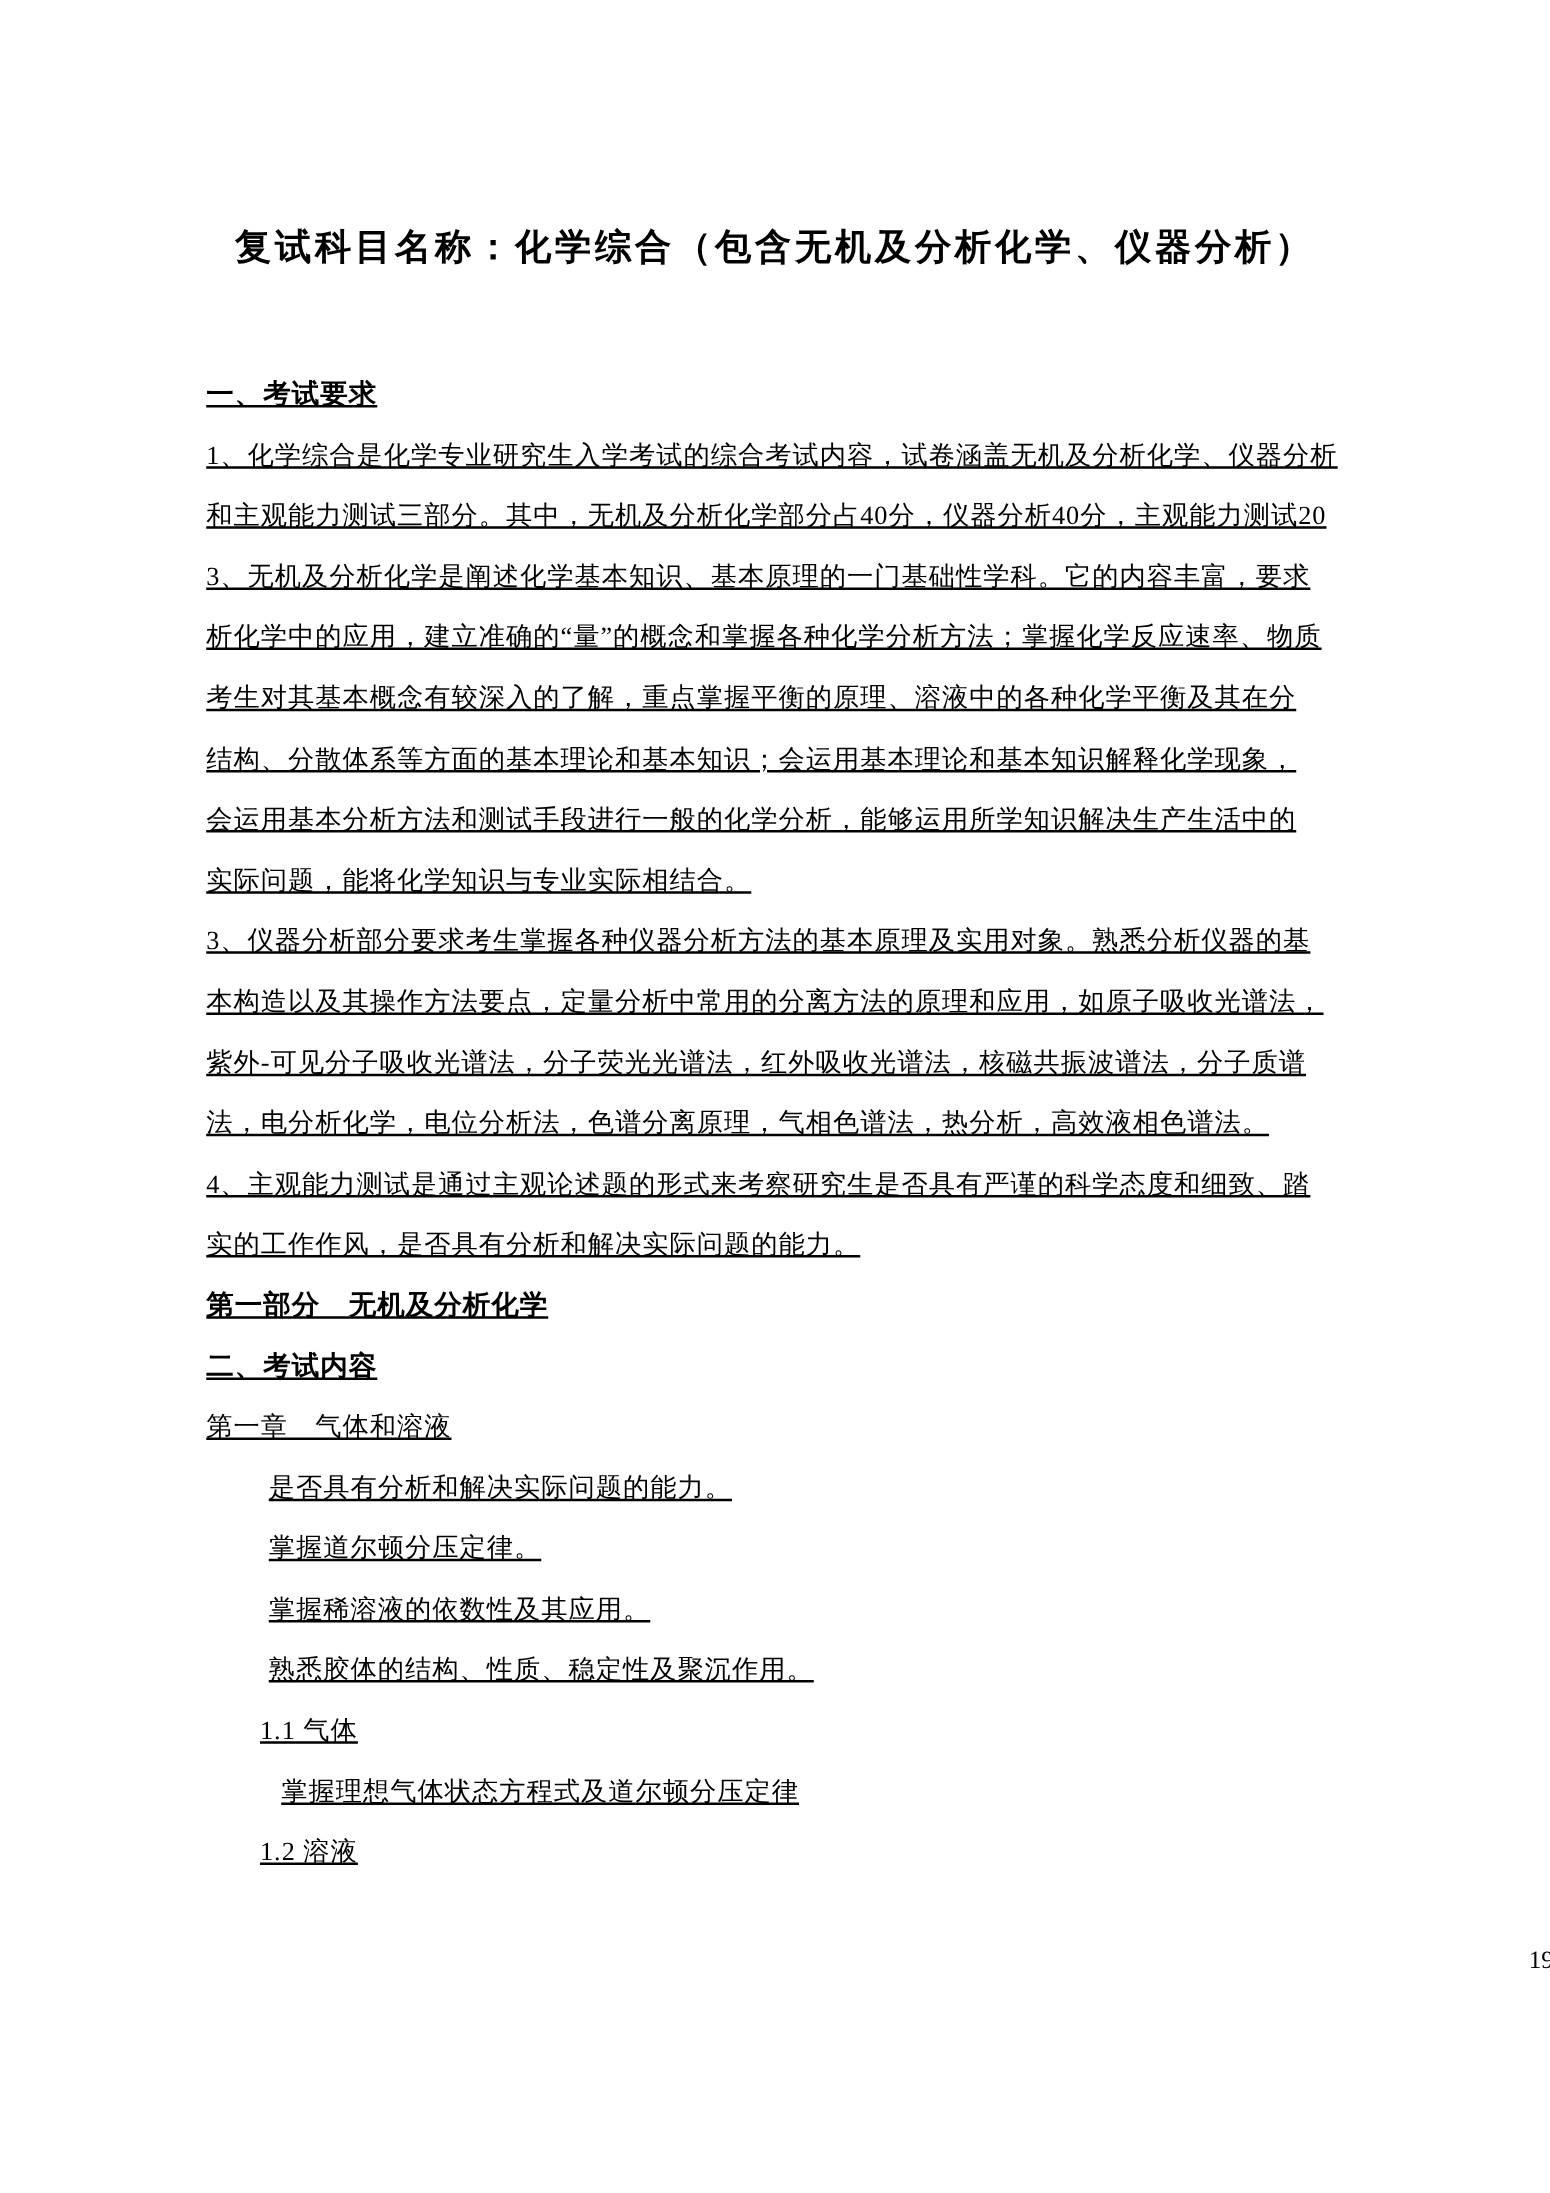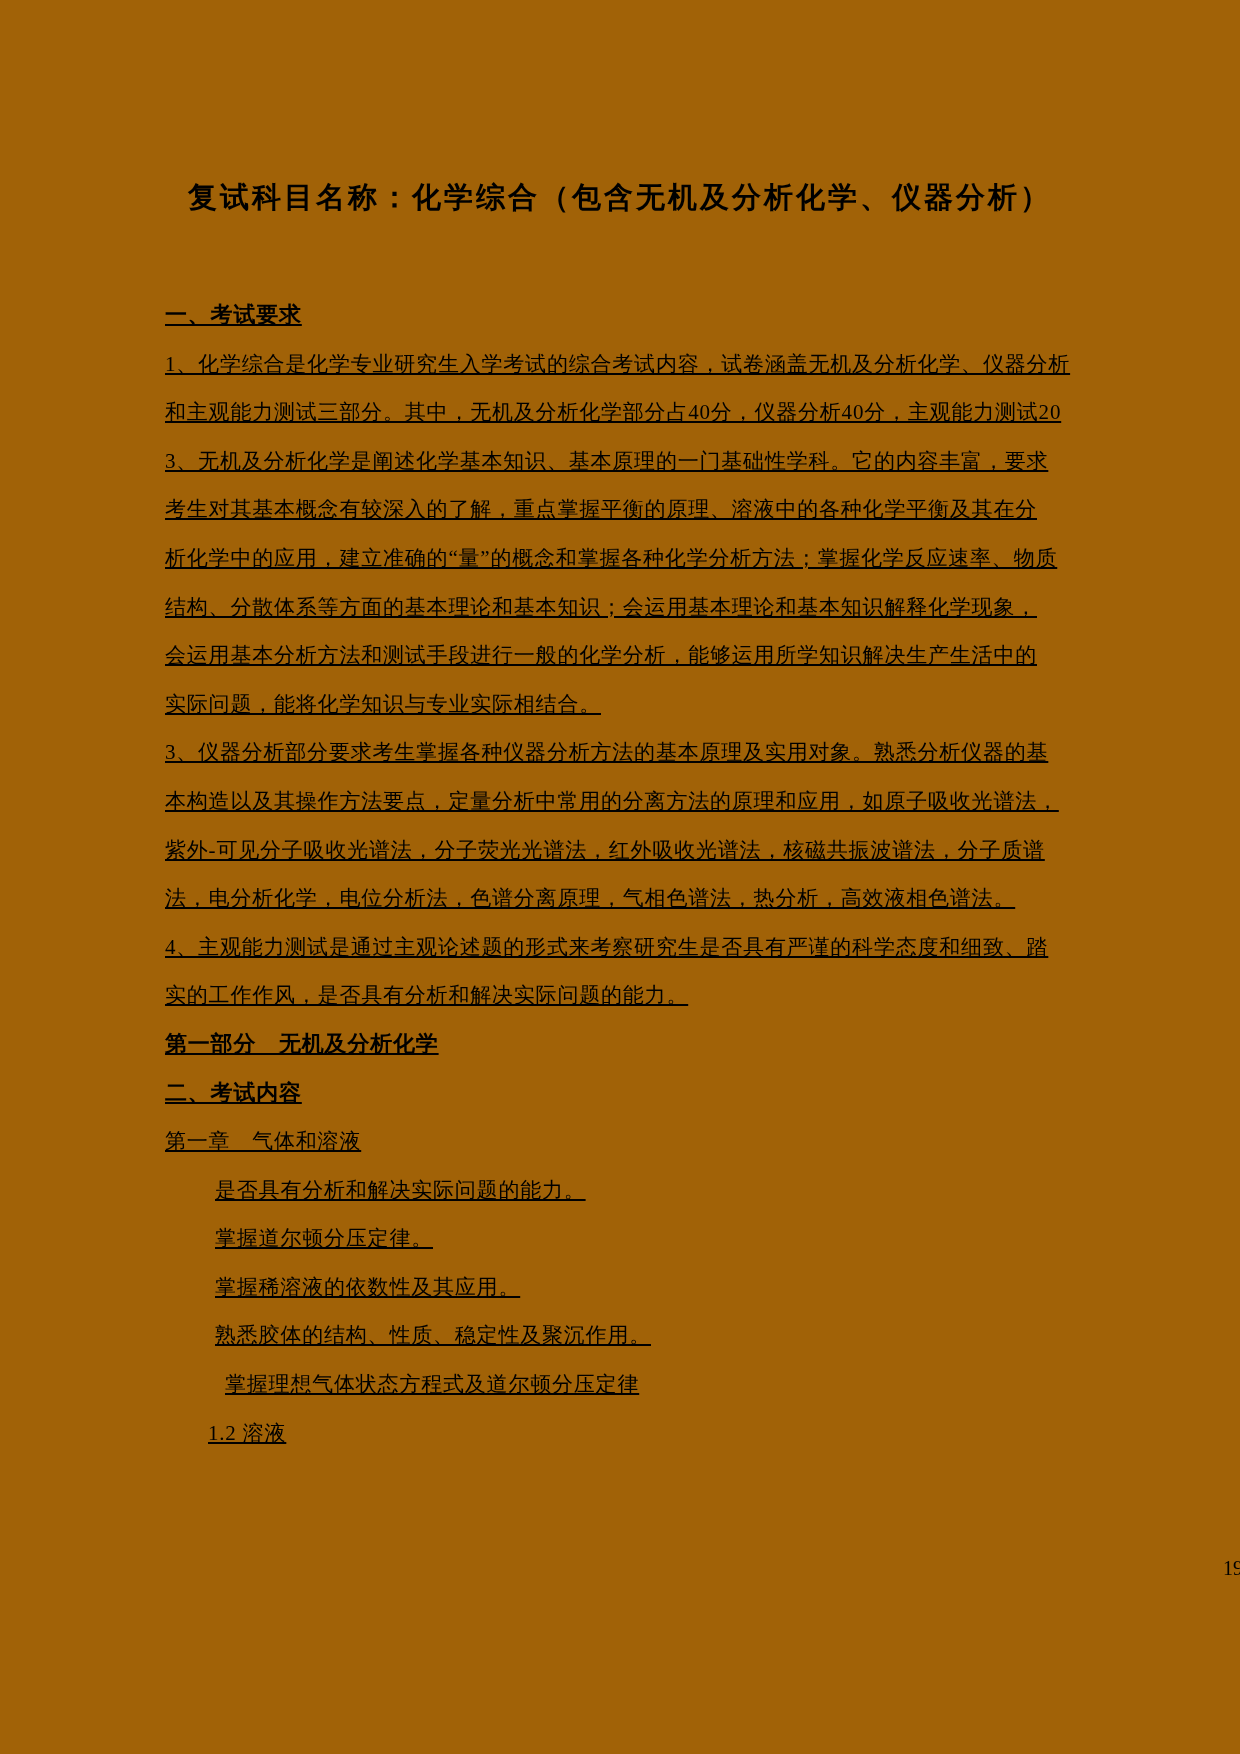--- a/index.html
+++ b/index.html
@@ -5,21 +5,21 @@
   html, body {
     margin: 0;
     padding: 0;
     background: #777;
   }
   .page {
     position: relative;
     width: 1240px;
     height: 1754px;
     margin: 0 auto;
-    background: #a16207;
+    background: #ffffff;
     color: #000000;
     font-family: "Liberation Serif", "DejaVu Serif", serif;
     overflow: hidden;
   }
   .title {
     position: absolute;
     top: 178px;
     left: 0;
     width: 100%;
     margin: 0;
@@ -68,22 +68,22 @@
   <h1 class="title">复试科目名称：化学综合（包含无机及分析化学、仪器分析）</h1>
 
   <div class="body-col">
 
     <div class="line bold">一、考试要求</div>
 
     <div class="line">1、化学综合是化学专业研究生入学考试的综合考试内容，试卷涵盖无机及分析化学、仪器分析</div>
     <div class="line">和主观能力测试三部分。其中，无机及分析化学部分占40分，仪器分析40分，主观能力测试20</div>
 
     <div class="line">3、无机及分析化学是阐述化学基本知识、基本原理的一门基础性学科。它的内容丰富，要求</div>
+    <div class="line">析化学中的应用，建立准确的“量”的概念和掌握各种化学分析方法；掌握化学反应速率、物质</div>
     <div class="line">考生对其基本概念有较深入的了解，重点掌握平衡的原理、溶液中的各种化学平衡及其在分</div>
-    <div class="line">析化学中的应用，建立准确的“量”的概念和掌握各种化学分析方法；掌握化学反应速率、物质</div>
     <div class="line">结构、分散体系等方面的基本理论和基本知识；会运用基本理论和基本知识解释化学现象，</div>
     <div class="line">会运用基本分析方法和测试手段进行一般的化学分析，能够运用所学知识解决生产生活中的</div>
     <div class="line">实际问题，能将化学知识与专业实际相结合。</div>
 
     <div class="line">3、仪器分析部分要求考生掌握各种仪器分析方法的基本原理及实用对象。熟悉分析仪器的基</div>
     <div class="line">本构造以及其操作方法要点，定量分析中常用的分离方法的原理和应用，如原子吸收光谱法，</div>
     <div class="line">紫外-可见分子吸收光谱法，分子荧光光谱法，红外吸收光谱法，核磁共振波谱法，分子质谱</div>
     <div class="line">法，电分析化学，电位分析法，色谱分离原理，气相色谱法，热分析，高效液相色谱法。</div>
 
     <div class="line">4、主观能力测试是通过主观论述题的形式来考察研究生是否具有严谨的科学态度和细致、踏</div>
@@ -93,20 +93,21 @@
 
     <div class="line bold">二、考试内容</div>
 
     <div class="line">第一章　气体和溶液</div>
 
     <div class="line indent-a">是否具有分析和解决实际问题的能力。</div>
     <div class="line indent-a">掌握道尔顿分压定律。</div>
     <div class="line indent-a">掌握稀溶液的依数性及其应用。</div>
     <div class="line indent-a">熟悉胶体的结构、性质、稳定性及聚沉作用。</div>
 
+    <div class="line indent-b">1.1 气体</div>
     <div class="line indent-c">掌握理想气体状态方程式及道尔顿分压定律</div>
     <div class="line indent-b">1.2 溶液</div>
 
   </div>
 
   <div class="page-number">19</div>
 
 </div>
 
 </body></html>

